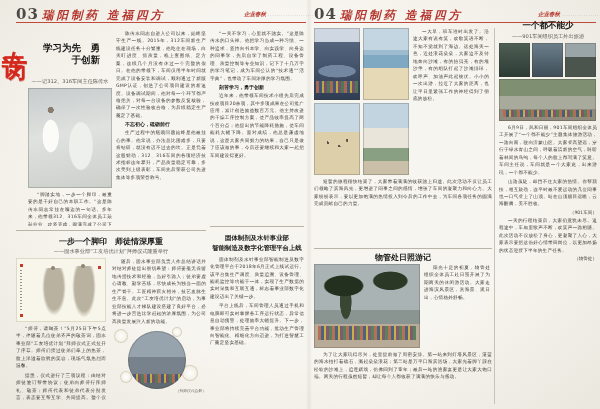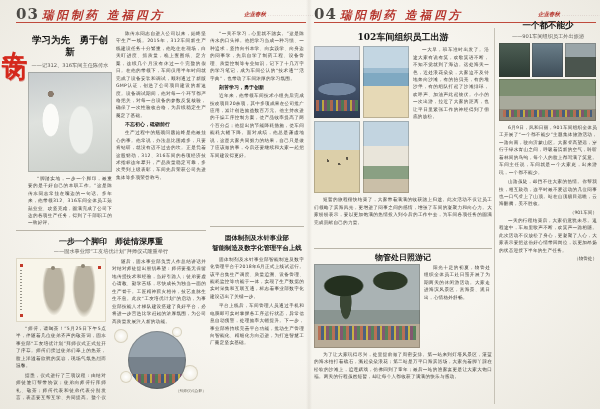--- a/index.html
+++ b/index.html
@@ -13,21 +13,21 @@
   .mast{position:absolute;font-family:"DejaVu Serif",serif;font-weight:bold;font-style:italic;font-size:11.5px;color:#b5342c;letter-spacing:3px;}
   .logo{position:absolute;font-size:5.5px;color:#b5342c;font-weight:bold;font-style:italic;}
   .loginfo{position:absolute;font-size:3.8px;color:#a88;letter-spacing:1px;}
   .rule{position:absolute;height:1px;background:#bf4a3c;}
   .tag{position:absolute;writing-mode:vertical-rl;font-family:"DejaVu Serif",serif;font-weight:bold;
     font-size:25px;color:#d5281c;line-height:1;letter-spacing:4px;text-shadow:0.5px 0.5px 0 rgba(180,30,20,.4);}
   
   .col{position:absolute;overflow:hidden;}
   .bt{font-size:4.6px;line-height:1.62;text-align:justify;color:#3c3a36;margin:0 0 2px 0;text-indent:9px;letter-spacing:.25px;}
   .bh{font-size:5px;font-weight:bold;color:#1f1e1c;margin:2px 0;text-indent:9px;}
-  .h1{font-family:"DejaVu Serif",serif;font-weight:bold;font-size:9.5px;color:#181817;text-align:center;line-height:1.25;margin:4px;}
+  .h1{font-family:"DejaVu Serif",serif;font-weight:bold;font-size:9.5px;color:#181817;text-align:right;line-height:1.25;margin:12px;}
   .h2{font-family:"DejaVu Serif",serif;font-weight:bold;font-size:8px;color:#181817;text-align:center;margin:0;}
   .h3{font-family:"DejaVu Serif",serif;font-weight:bold;font-size:6.4px;color:#181817;text-align:center;margin:2px;line-height:1.3;}
   .sub{font-size:5.2px;color:#5c5a55;text-align:center;margin:1px 0 3px 0;}
   .by{font-size:4.6px;color:#46443f;text-align:right;margin:1px 0 2px 0;}
   .cap{position:absolute;right:0;bottom:0;font-size:3.8px;color:#6b695f;}
   .hdiv{position:absolute;height:1px;background:#b9b4a8;}
   .vdiv{position:absolute;width:1px;background:#c6c2b6;}
   
   .photo{position:relative;box-shadow:inset 0 0 0 1px rgba(60,55,45,.25);overflow:hidden;}
   .band::after{content:"";position:absolute;left:4%;right:4%;bottom:10%;height:16%;opacity:.9;
@@ -146,21 +146,20 @@
     <p class="bt">平台上线后，车间管理人员通过手机和电脑即可实时掌握各工序运行状态，异常信息自动预警，处理效率大幅提升。下一步，事业部将持续完善平台功能，推动生产管理向智能化、精细化方向迈进，为打造智慧工厂奠定坚实基础。</p>
   </div>
 
   <span class="pgno" style="left:314px;top:5px;">04</span>
   <span class="mast" style="left:340px;top:8px;">瑞阳制药 造福四方</span>
   <span class="logo" style="left:538px;top:11px;">企业春秋</span>
   <span class="loginfo" style="left:562px;top:13px;">·····················</span>
   <div class="rule" style="left:314px;top:22px;width:282px;"></div>
 
   <div class="col" style="left:314px;top:28px;width:178px;height:218px;">
-    <p class="h1" style="font-size:9px;margin-bottom:3px;">102车间组织员工出游</p>
     <div class="row">
       <div class="grid102">
         <div class="photo ph-bus band"></div>
         <div class="photo ph-beach1"></div>
         <div class="photo ph-beach2"></div>
         <div class="photo ph-town"></div>
       </div>
       <div style="width:76px;height:147px;overflow:hidden;">
         <p class="bt">一大早，班车准时出发了。沿途大家有说有笑，欢歌笑语不断，不知不觉就到了海边。远处海天一色，近处浪花朵朵，大家迫不及待地奔向沙滩，有的拾贝壳，有的堆沙堡，有的组队打起了沙滩排球，欢呼声、加油声此起彼伏。小小的一次出游，拉近了大家的距离，也让平日里紧张工作的神经得到了彻底的放松。</p>
       </div>

